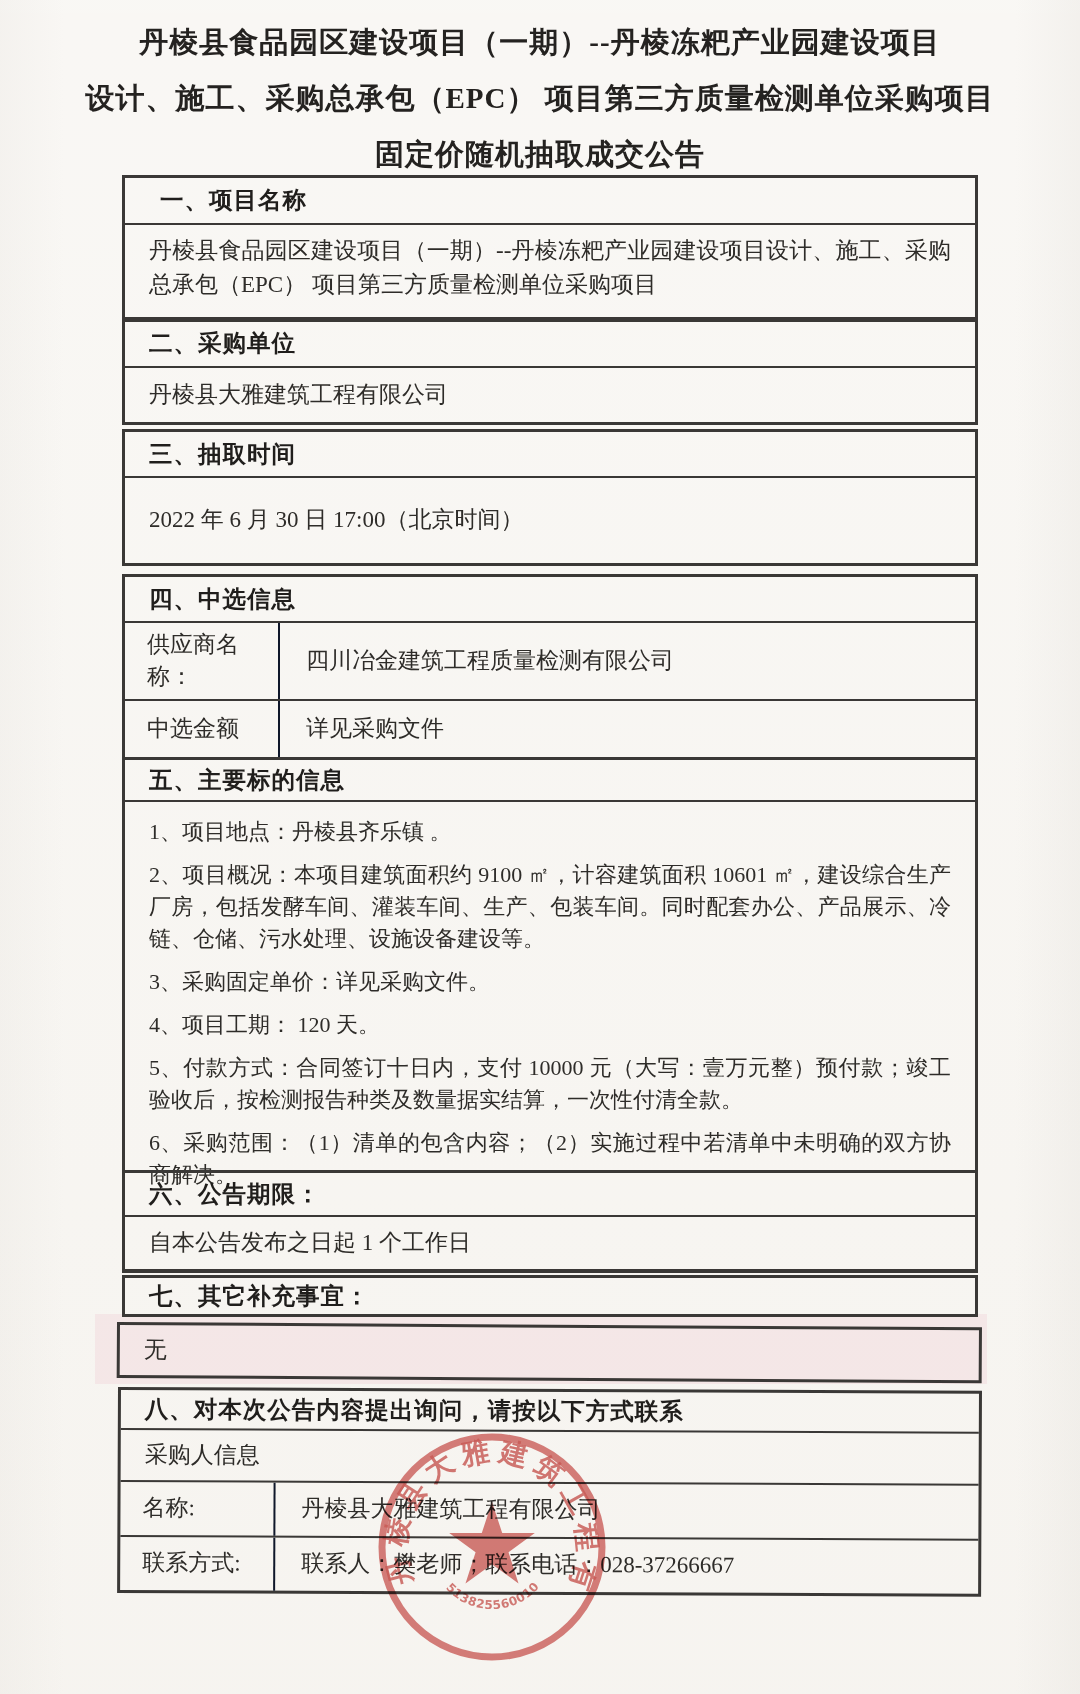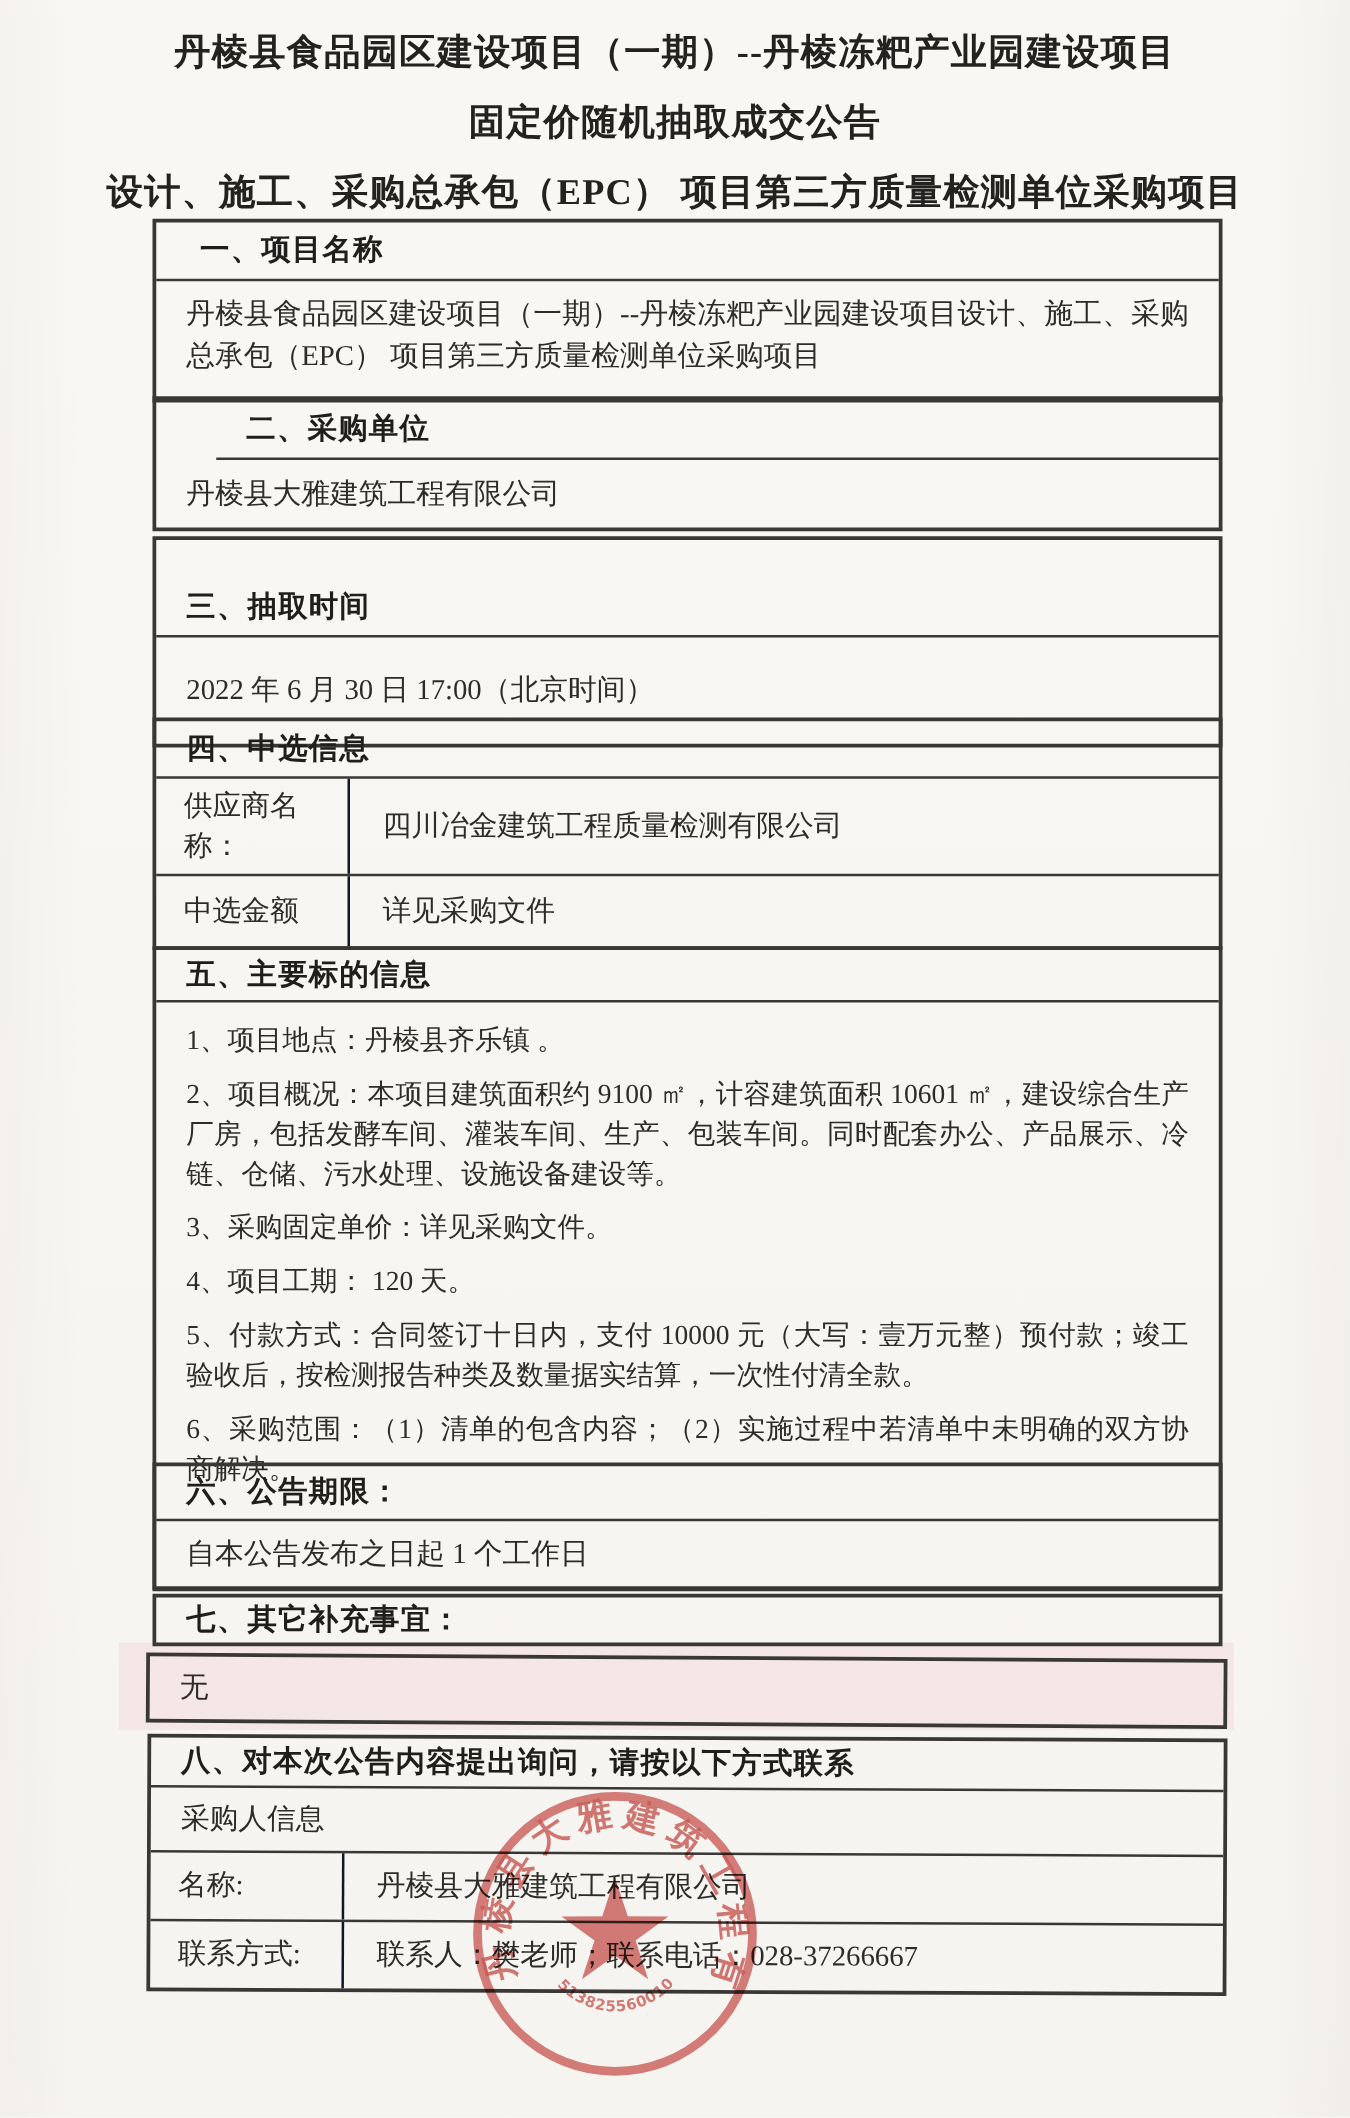--- a/index.html
+++ b/index.html
@@ -62,36 +62,36 @@
   }
 </style>
 </head>
 <body>
 
 <div class="paper-shade"></div>
 <div class="scan-tint"></div>
 
 <header class="title-block">
   <div class="title-line">丹棱县食品园区建设项目（一期）--丹棱冻粑产业园建设项目</div>
+  <div class="title-line">设计、施工、采购总承包（EPC） 项目第三方质量检测单位采购项目</div>
   <div class="title-line">固定价随机抽取成交公告</div>
-  <div class="title-line">设计、施工、采购总承包（EPC） 项目第三方质量检测单位采购项目</div>
 </header>
 
 <section class="box" style="top:175px;">
   <div class="row hdr" style="min-height:47px;padding-left:35px;">一、项目名称</div>
   <div class="row block" style="height:94px;padding:9px 24px;overflow:hidden;line-height:34px;">丹棱县食品园区建设项目（一期）--丹棱冻粑产业园建设项目设计、施工、采购总承包（EPC） 项目第三方质量检测单位采购项目</div>
 </section>
 
 <section class="box" style="top:317px;">
-  <div class="row hdr" style="min-height:48px;margin-left:48px;">二、采购单位</div>
+  <div class="row hdr" style="min-height:48px;">二、采购单位</div>
   <div class="row" style="min-height:54px;">丹棱县大雅建筑工程有限公司</div>
 </section>
 
 <section class="box" style="top:429px;">
-  <div class="row hdr" style="min-height:46px;margin-top:32px;">三、抽取时间</div>
+  <div class="row hdr" style="min-height:46px;">三、抽取时间</div>
   <div class="row" style="min-height:85px;border-radius:28px;">2022 年 6 月 30 日 17:00（北京时间）</div>
 </section>
 
 <section class="box" style="top:574px;">
   <div class="row hdr" style="min-height:46px;">四、中选信息</div>
   <div class="row twocol" style="min-height:78px;">
     <div class="lbl">供应商名称：</div>
     <div class="val">四川冶金建筑工程质量检测有限公司</div>
   </div>
   <div class="row twocol" style="min-height:56px;">

